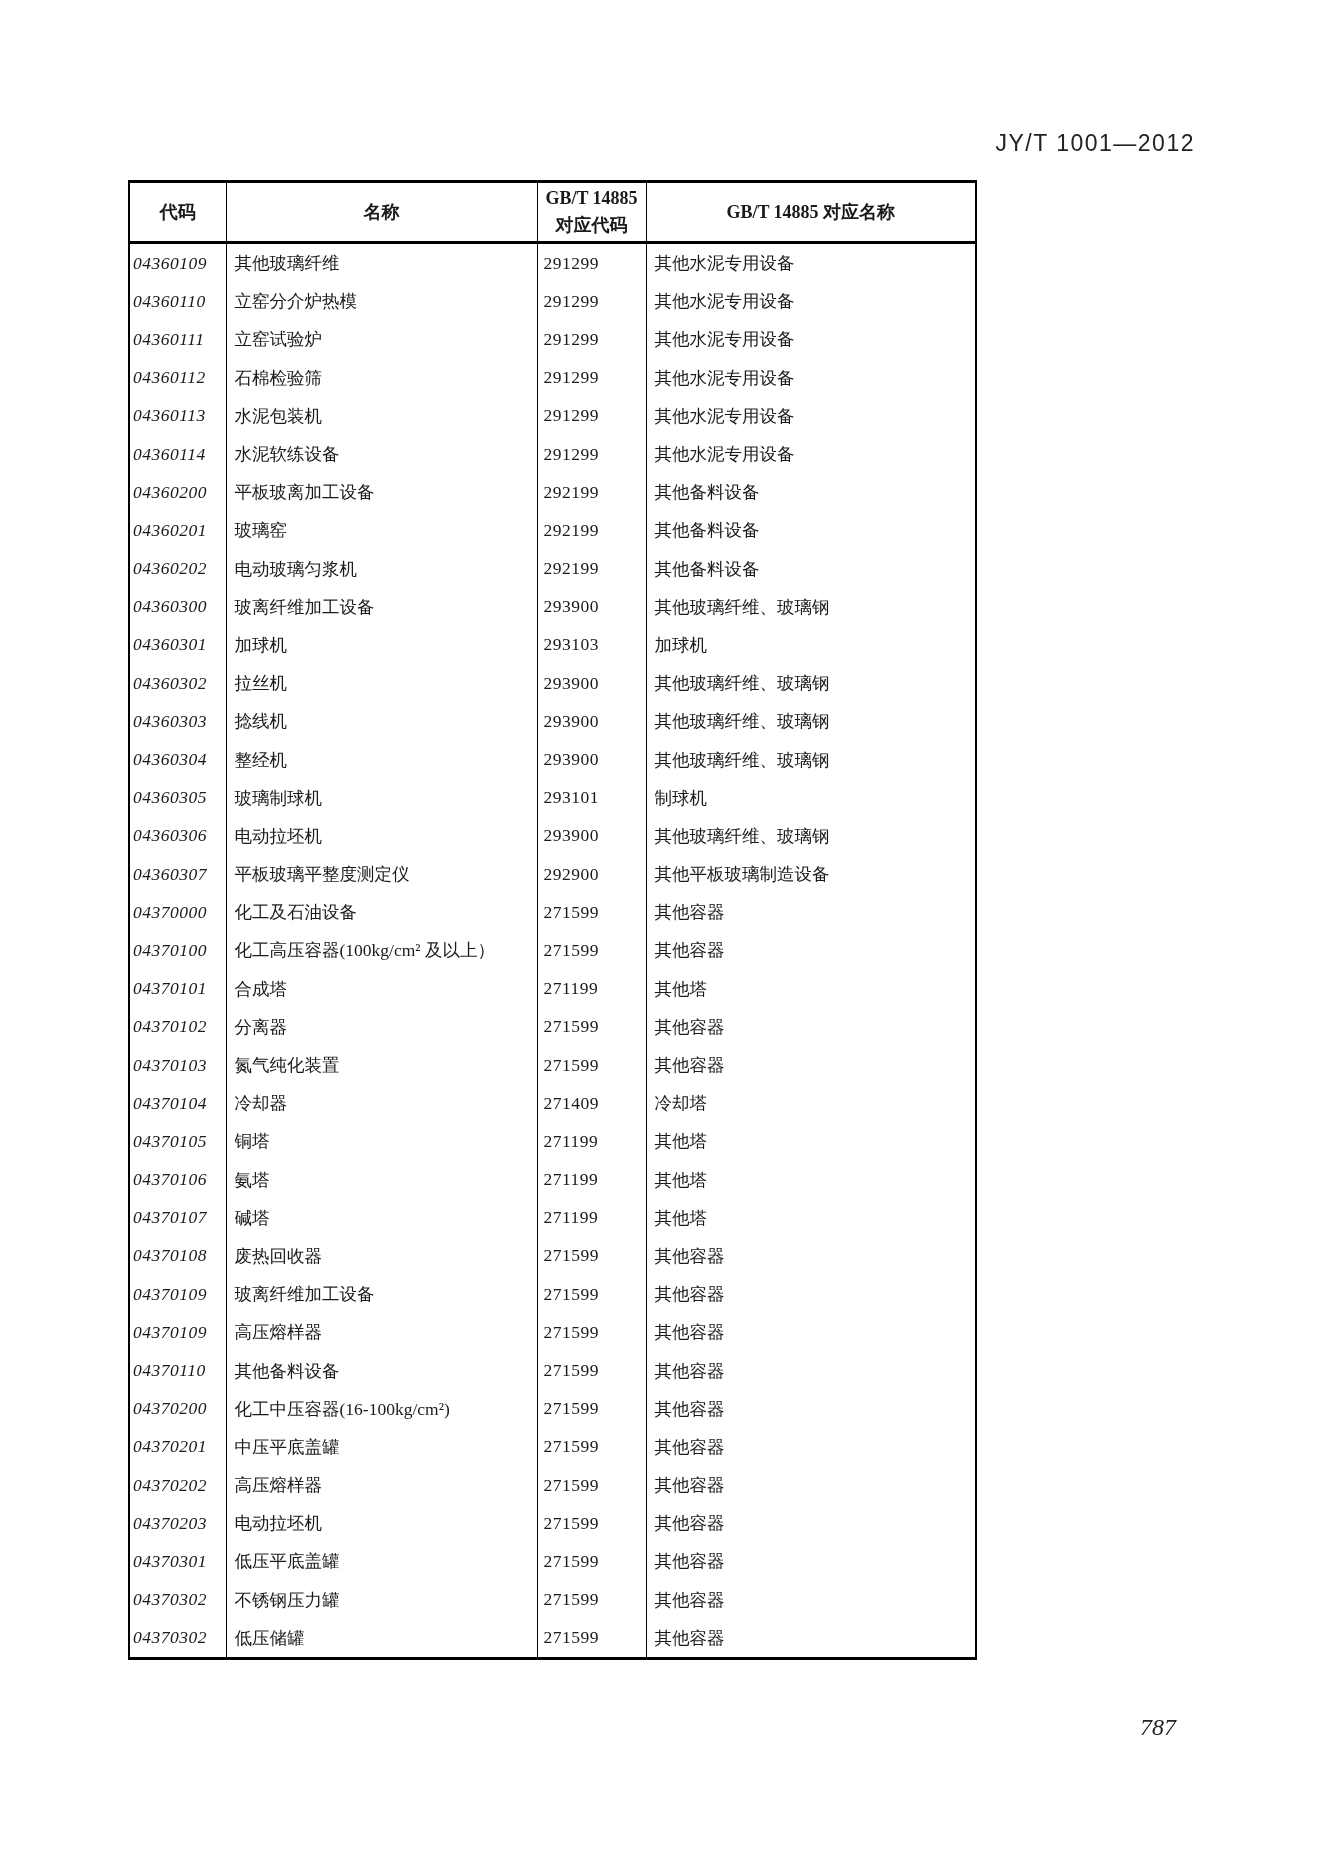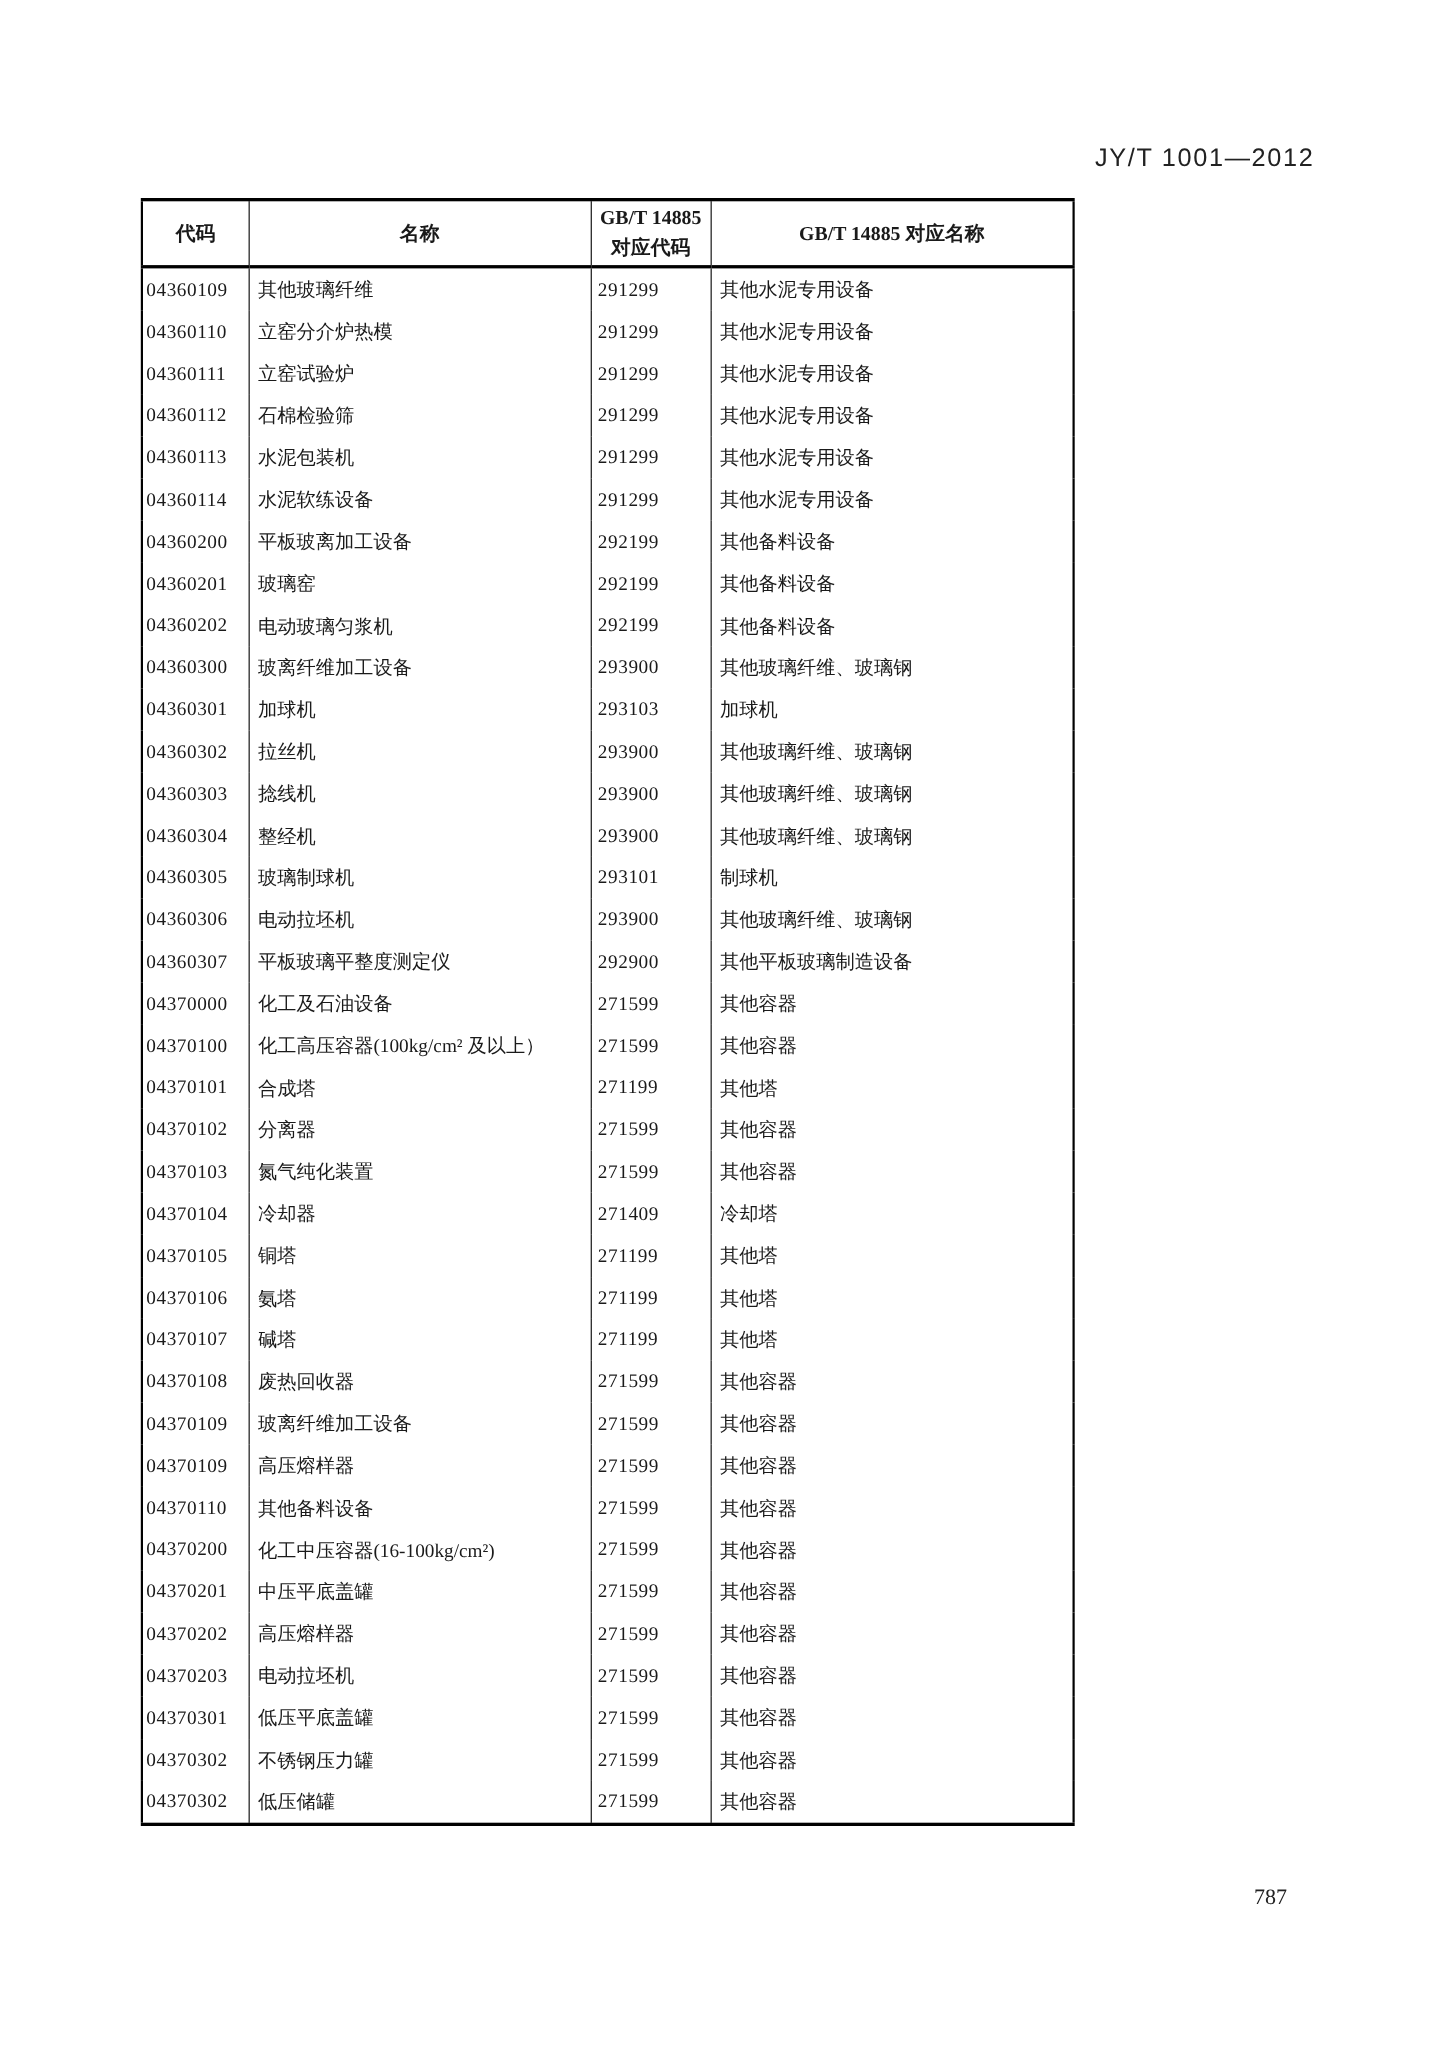--- a/index.html
+++ b/index.html
@@ -50,30 +50,31 @@
   table.mapping th + th,
   table.mapping td + td { border-left: 1.5px solid #000; }
   table.mapping tbody td {
     height: 38.2px;
     font-size: 17.5px;
     vertical-align: middle;
     padding: 0;
     white-space: nowrap;
     overflow: hidden;
   }
-  td.c1 { padding-left: 3px !important; letter-spacing: 0.5px; }
+  td.c1 { padding-left: 3px !important; letter-spacing: 0.5px; font-style: italic; }
   td.c2 { padding-left: 8px !important; }
   td.c3 { padding-left: 6px !important; letter-spacing: 0.5px; }
   td.c4 { padding-left: 8px !important; }
   .page-number {
     position: absolute;
     top: 1714px;
     left: 1140px;
-    font-size: 20px;
+    font-size: 24px;
     color: #222;
+    font-style: italic;
   }
 </style>
 </head>
 <body>
 
 <div class="page">
 
   <div class="doc-header">JY/T 1001—2012</div>
 
   <table class="mapping">

